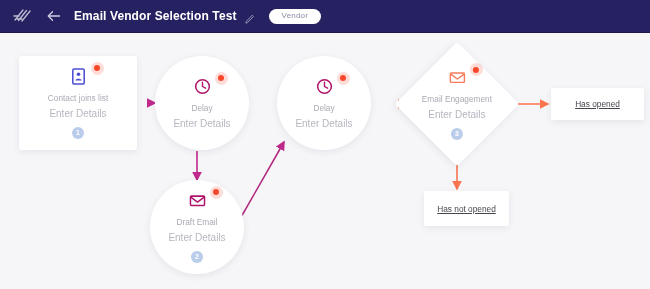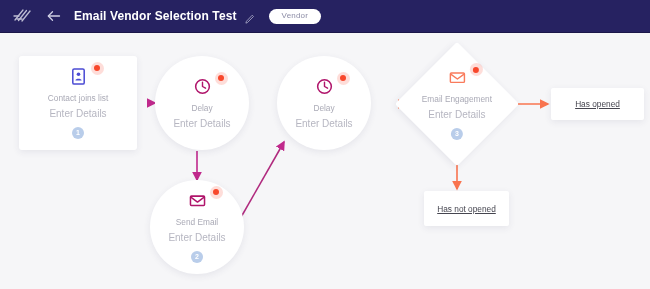--- a/index.html
+++ b/index.html
@@ -340,21 +340,21 @@
   </div>
 
   <div class="node node-circle" style="left:150px; top:147px;">
     <div class="icon-row">
       <svg class="node-icon" viewBox="0 0 20 20">
         <rect x="2.6" y="5.4" width="14.8" height="9.8" rx="1" fill="none" stroke="#b0156b" stroke-width="1.6"></rect>
         <polyline points="2.6,6.2 10,11.6 17.4,6.2" fill="none" stroke="#b0156b" stroke-width="1.6" stroke-linejoin="round"></polyline>
       </svg>
       <span class="dot-badge"></span>
     </div>
-    <div class="node-title">Send Email</div>
+    <div class="node-title">Draft Email</div>
     <div class="node-sub">Enter Details</div>
     <div class="step-badge">2</div>
   </div>
 
   <div class="outcome-box" style="left:551px; top:55px; width:93px; height:32px;">
     <span>Has opened</span>
   </div>
 
   <div class="outcome-box" style="left:424px; top:158px; width:85px; height:35px;">
     <span>Has not opened</span>

